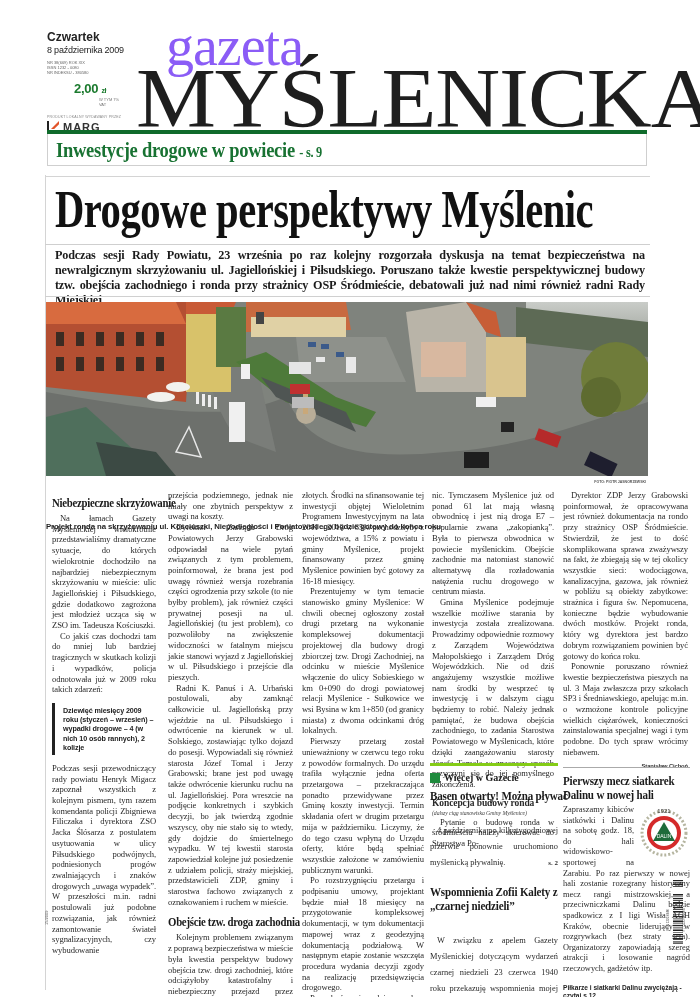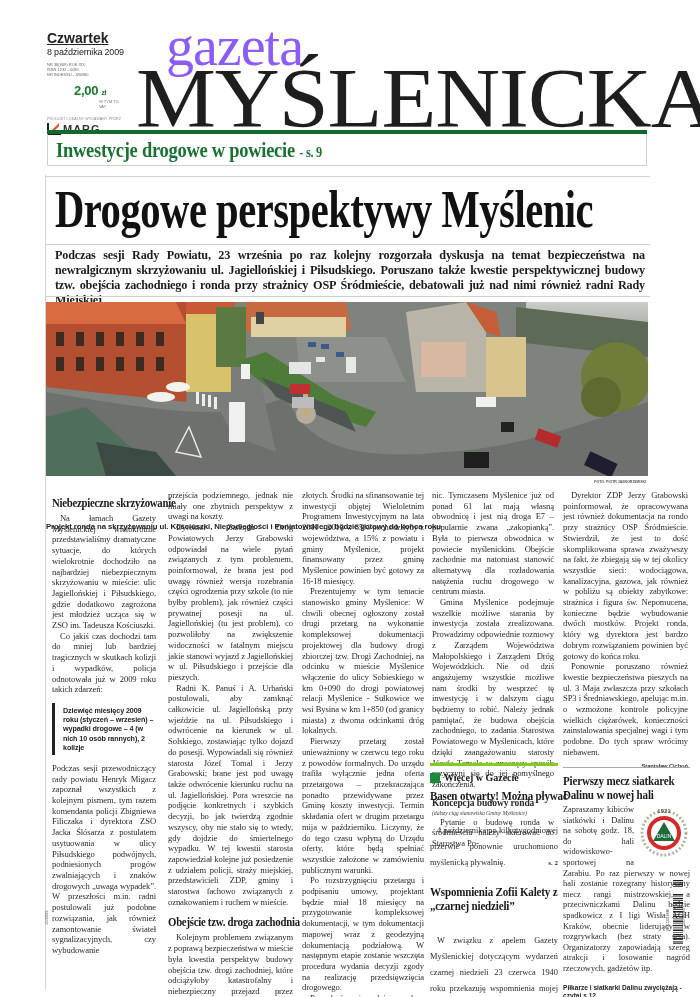--- a/index.html
+++ b/index.html
@@ -2,21 +2,21 @@
 <html><head>
 <meta charset="utf-8">
 <style>
   * { box-sizing: border-box; margin: 0; padding: 0; }
   html, body { width: 700px; height: 997px; background: #ffffff; overflow: hidden; }
   body { position: relative; font-family: "Liberation Serif", serif; color: #1a1a1a; }
 
   
   .mast { position: absolute; left: 0; top: 0; width: 700px; height: 170px; }
   .mast-meta { position: absolute; left: 47px; top: 30px; width: 80px; font-family: "Liberation Sans", sans-serif; }
-  .mast-day { font-size: 14px; font-weight: bold; color: #222; text-decoration: underline; }
+  .mast-day { font-size: 12px; font-weight: bold; color: #222; }
   .mast-date { font-size: 9px; color: #222; margin-top: 1px; letter-spacing: -0.2px; }
   .mast-issue { font-size: 4px; color: #666; margin-top: 5px; line-height: 5px; }
   .mast-price { font-size: 13px; font-weight: bold; color: #1b7a2e; margin-top: 6px; padding-left: 27px; letter-spacing: -0.3px; }
   .mast-price small { font-size: 7px; }
   .mast-vat { font-size: 4px; color: #777; padding-left: 52px; margin-top: 1px; }
   .mast-pub { font-size: 3.5px; color: #888; margin-top: 8px; letter-spacing: 0.2px; }
   .marg-logo { display: flex; align-items: center; gap: 2px; margin-top: 2px; }
   .marg-mark { width: 14px; height: 12px; border-left: 2px solid #222; border-bottom: 2px solid #222; position: relative; }
   .marg-mark::after { content: ""; position: absolute; left: 2px; top: 0px; width: 8px; height: 8px; background: #e2542a; clip-path: polygon(0 100%, 100% 0, 100% 40%, 40% 100%); }
   .marg-text { font-size: 11px; font-weight: bold; letter-spacing: 1px; color: #333; }

